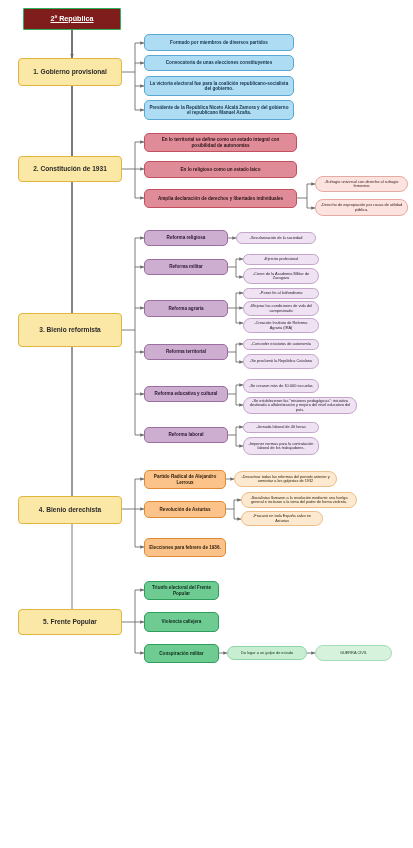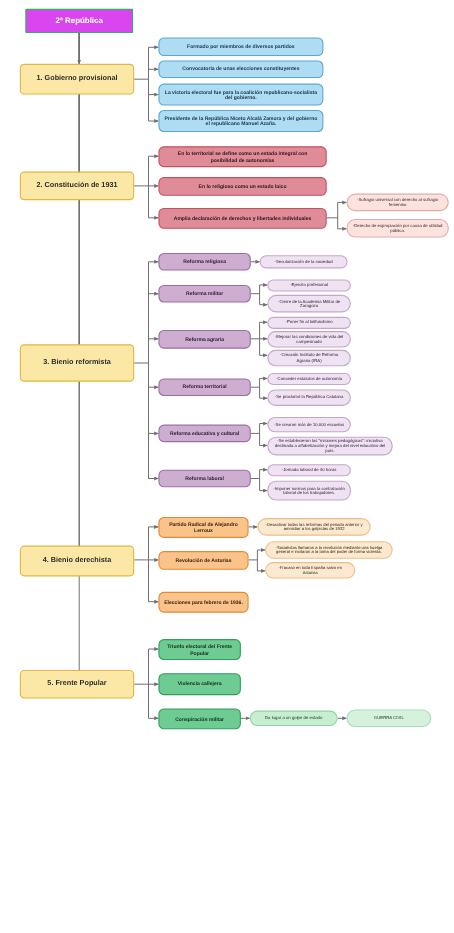--- a/index.html
+++ b/index.html
@@ -33,26 +33,27 @@
     display: flex;
     align-items: center;
     justify-content: center;
     text-align: center;
     line-height: 1.12;
     padding: 2px 4px;
     overflow: hidden;
   }
   
   .n-root {
-    background: #d946ef;
+    background: #7f1d1d;
     border: 1px solid #2cb35c;
     color: #ffffff;
     font-weight: bold;
     font-size: 7.2px;
     border-radius: 1px;
+    text-decoration: underline;
   }
   .n-stage {
     background: #fce8a6;
     border: 1px solid #e0b63f;
     color: #2b2b2b;
     font-weight: bold;
     font-size: 6.6px;
     border-radius: 4px;
   }
   .n-blue {

